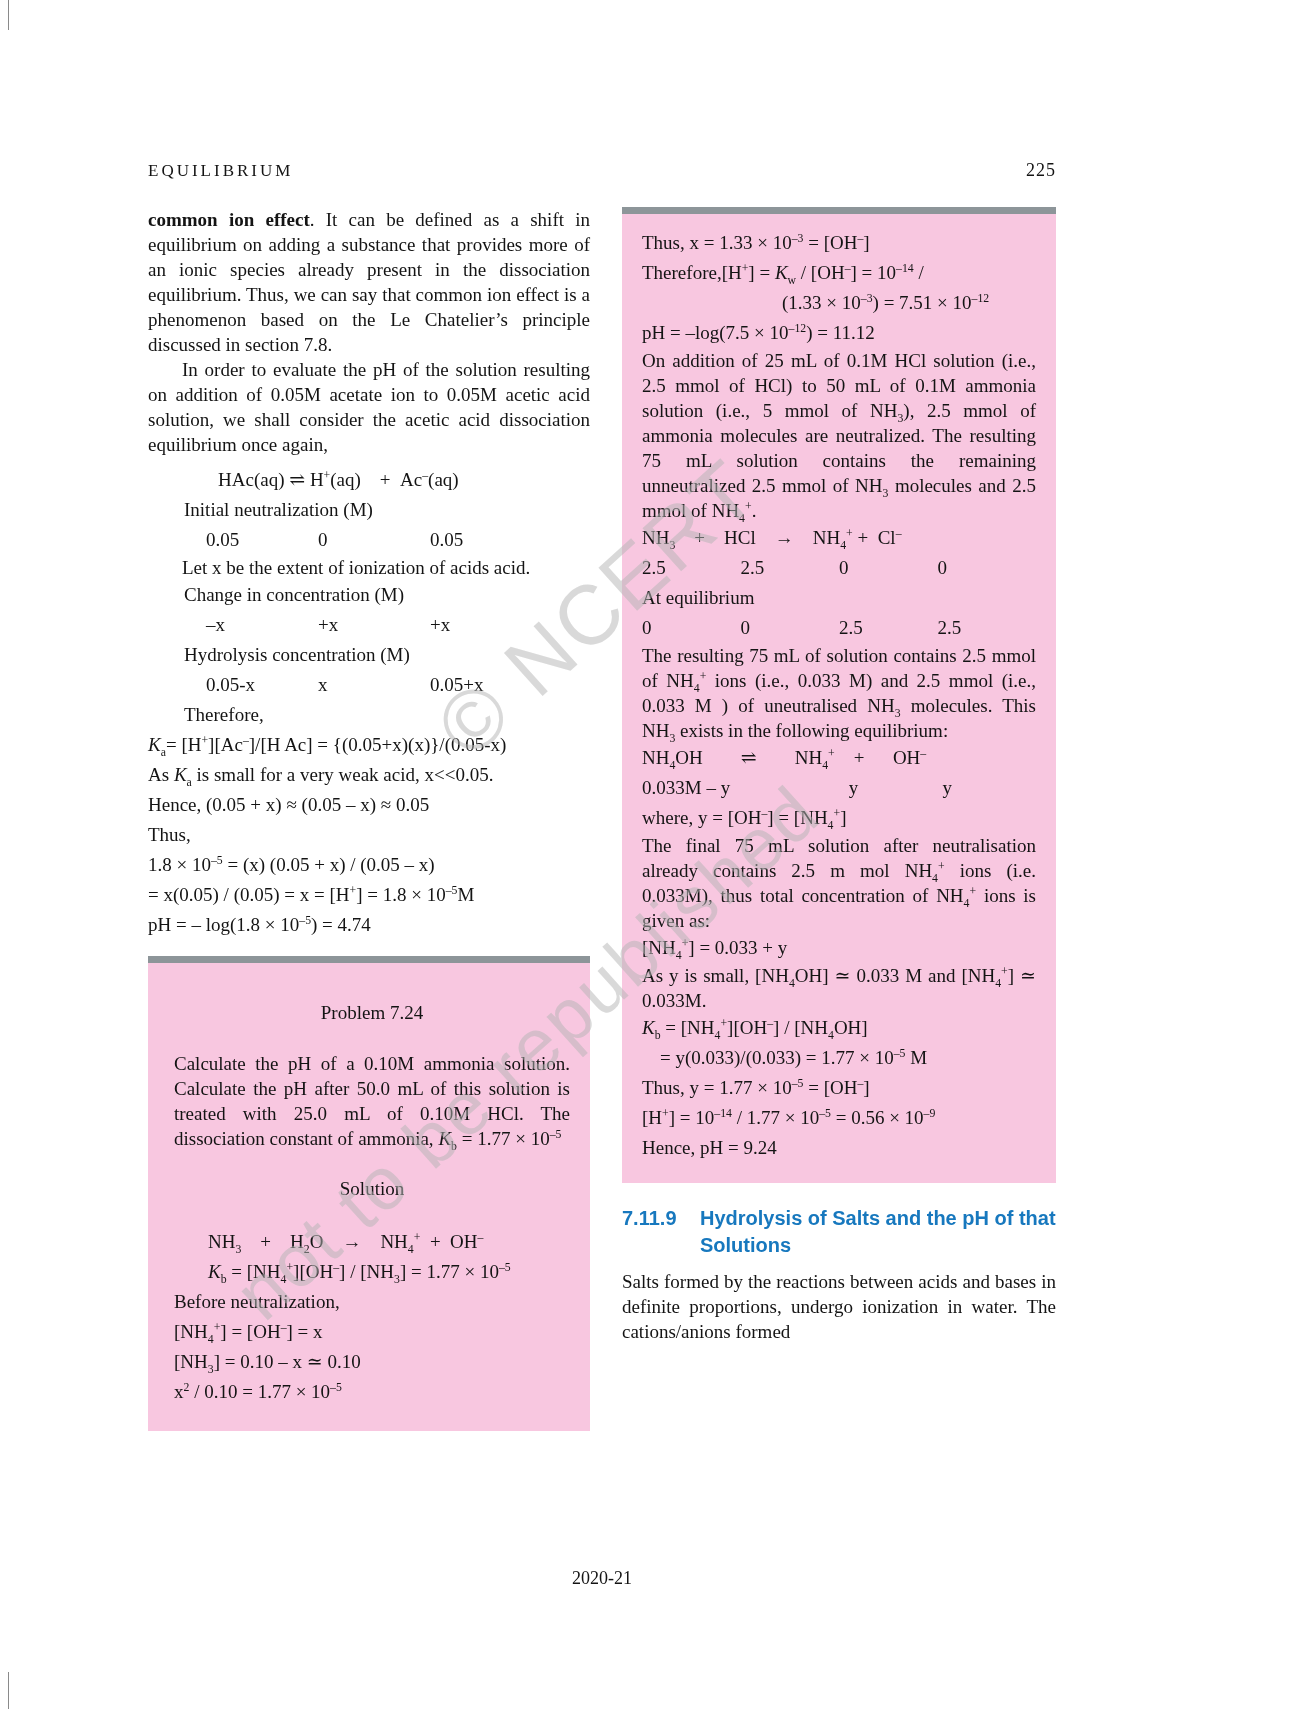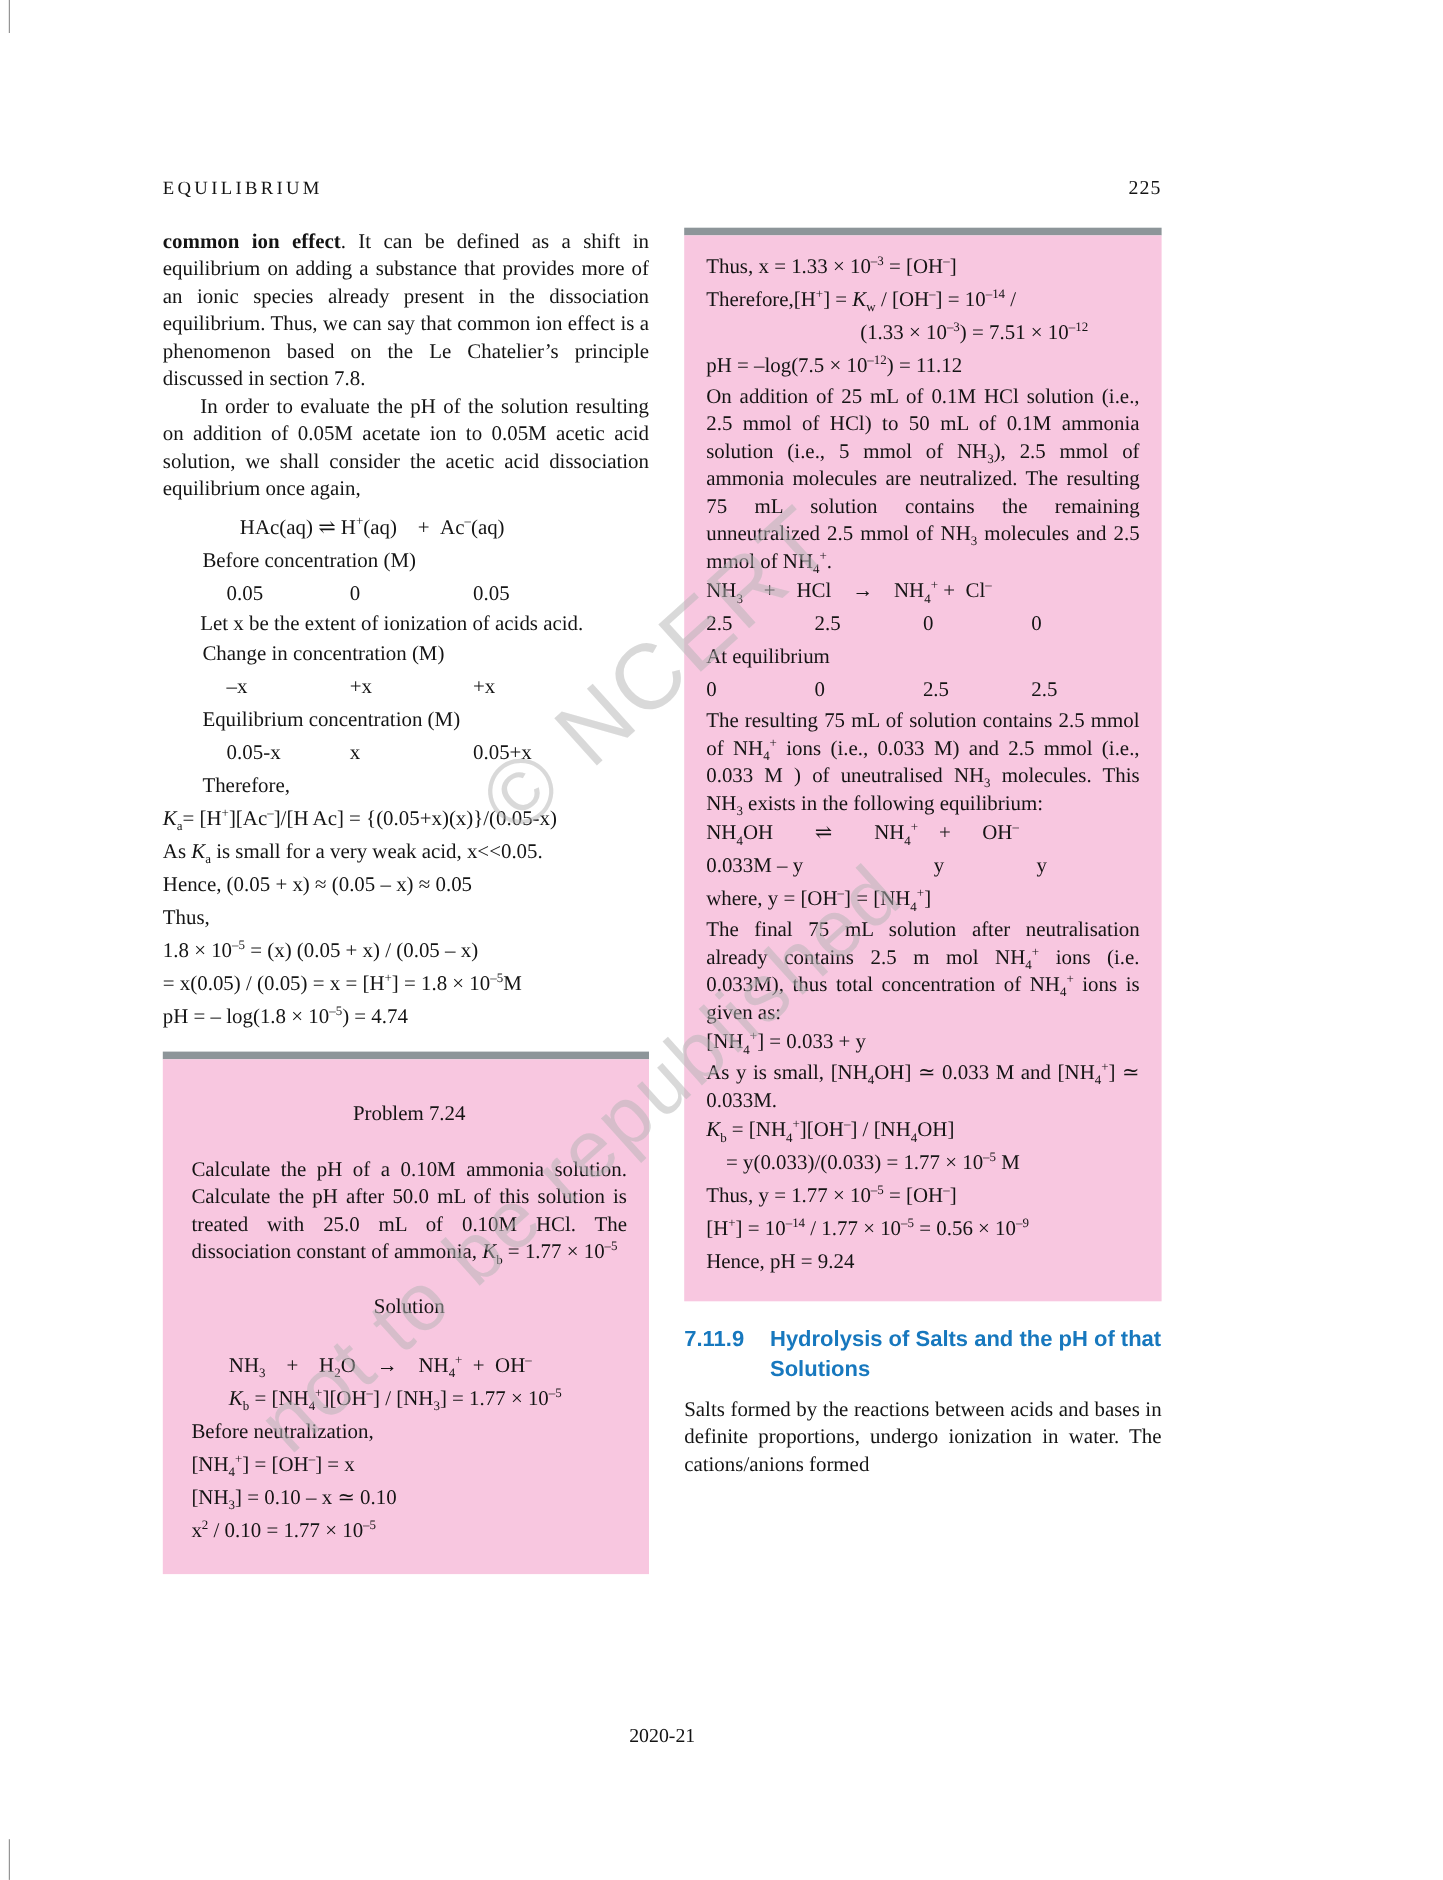--- a/index.html
+++ b/index.html
@@ -61,34 +61,34 @@
       <span class="pagenum">225</span>
     </div>
 
     <div class="cols">
 
       <div class="col-left">
         <p class="body"><b>common ion effect</b><span>. It can be defined as a shift in equilibrium on adding a substance that provides more of an ionic species already present in the dissociation equilibrium. Thus, we can say that common ion effect is a phenomenon based on the Le Chatelier’s principle discussed in section 7.8.</span></p>
         <p class="body ind sp">In order to evaluate the pH of the solution resulting on addition of 0.05M acetate ion to 0.05M acetic acid solution, we shall consider the acetic acid dissociation equilibrium once again,</p>
 
         <div class="fline eq-ind sp">HAc(aq) ⇌ H<sup>+</sup>(aq) + Ac<sup>–</sup>(aq)</div>
-        <div class="lbl">Before concentration (M)</div>
+        <div class="lbl">Initial neutralization (M)</div>
         <div class="vals">
           <span>0.05</span>
           <span>0</span>
           <span>0.05</span>
         </div>
         <p class="body ind">Let x be the extent of ionization of acids acid.</p>
         <div class="lbl">Change in concentration (M)</div>
         <div class="vals">
           <span>–x</span>
           <span>+x</span>
           <span>+x</span>
         </div>
-        <div class="lbl">Equilibrium concentration (M)</div>
+        <div class="lbl">Hydrolysis concentration (M)</div>
         <div class="vals">
           <span>0.05-x</span>
           <span>x</span>
           <span>0.05+x</span>
         </div>
         <div class="lbl">Therefore,</div>
         <div class="fline"><i>K</i><sub>a</sub>= [H<sup>+</sup>][Ac<sup>–</sup>]/[H Ac] = {(0.05+x)(x)}/(0.05-x)</div>
         <div class="fline">As <i>K</i><sub>a</sub> is small for a very weak acid, x&lt;&lt;0.05.</div>
         <div class="fline">Hence, (0.05 + x) ≈ (0.05 – x) ≈  0.05</div>
         <div class="fline">Thus,</div>

